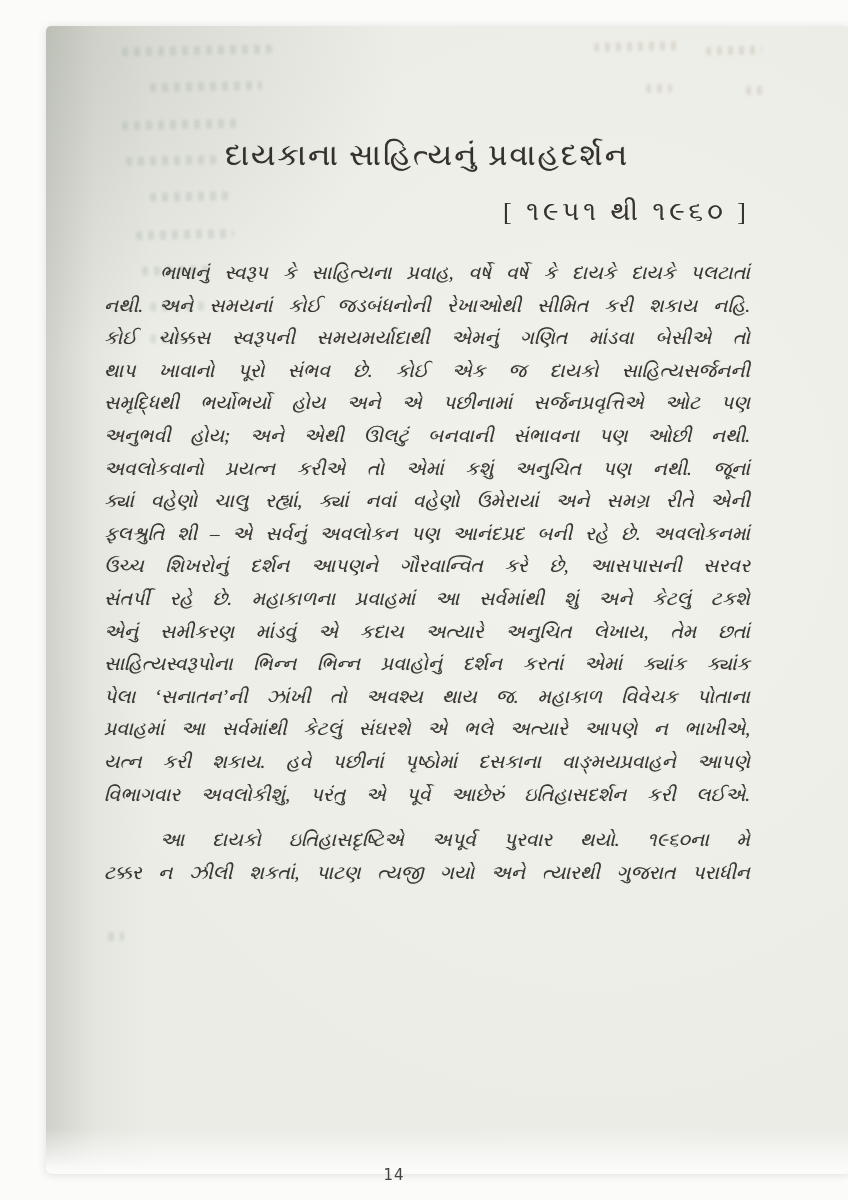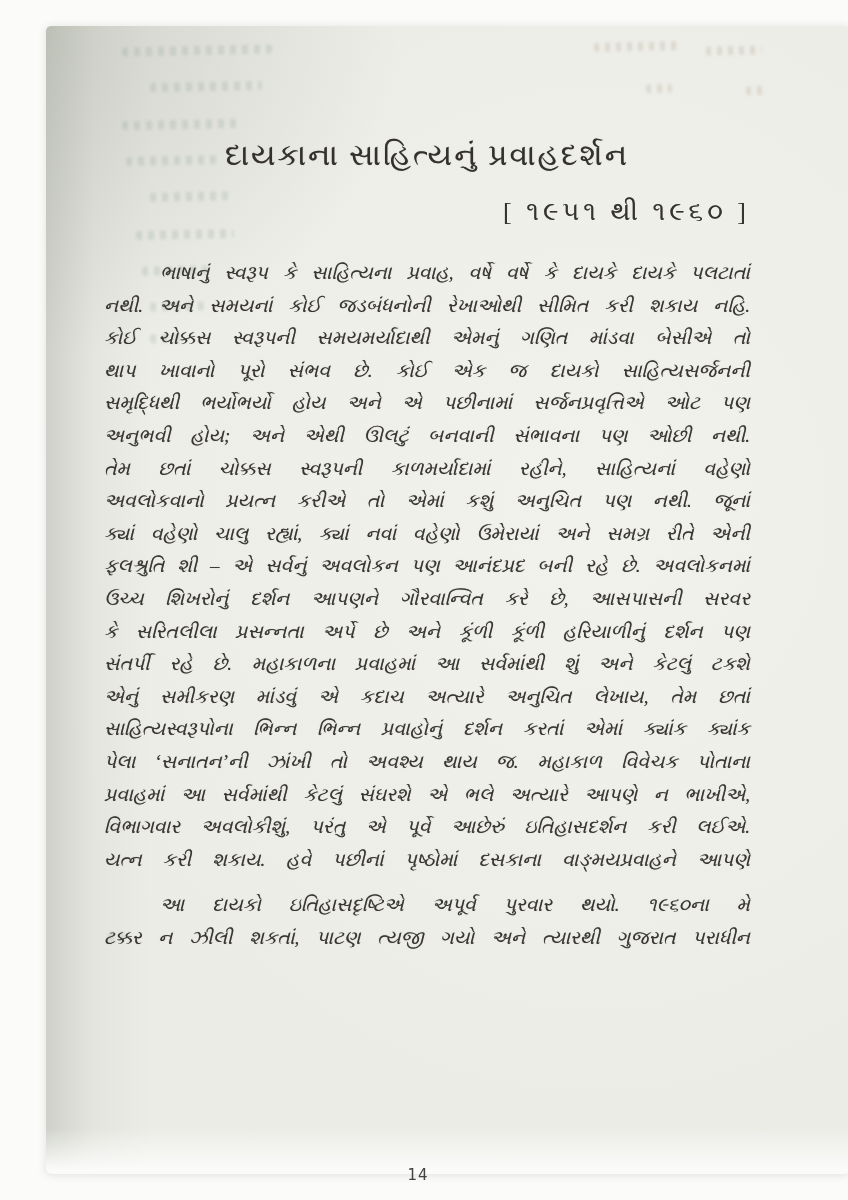--- a/index.html
+++ b/index.html
@@ -99,21 +99,20 @@
   .pageno {
     position: absolute;
     top: 1166px;
     left: 0;
     width: 788px;
     text-align: center;
     font-family: "DejaVu Sans", "Liberation Sans", sans-serif;
     font-size: 15px;
     letter-spacing: 1px;
     color: #42423e;
-    margin-left: 24px;
   }
 </style>
 </head>
 <body>
 
 <div class="scan">
 
   <div class="paper">
 
     <div class="gm" style="left:76px;  top:20px;  width:150px;"></div>
@@ -139,33 +138,31 @@
 
       <div class="bodytext">
 
         <div class="para">
           <div class="tline indent">ભાષાનું સ્વરૂપ કે સાહિત્યના પ્રવાહ, વર્ષે વર્ષે કે દાયકે દાયકે પલટાતાં</div>
           <div class="tline">નથી. અને સમયનાં કોઈ જડબંધનોની રેખાઓથી સીમિત કરી શકાય નહિ.</div>
           <div class="tline">કોઈ ચોક્કસ સ્વરૂપની સમયમર્યાદાથી એમનું ગણિત માંડવા બેસીએ તો</div>
           <div class="tline">થાપ ખાવાનો પૂરો સંભવ છે. કોઈ એક જ દાયકો સાહિત્યસર્જનની</div>
           <div class="tline">સમૃદ્ધિથી ભર્યોભર્યો હોય અને એ પછીનામાં સર્જનપ્રવૃત્તિએ ઓટ પણ</div>
           <div class="tline">અનુભવી હોય; અને એથી ઊલટું બનવાની સંભાવના પણ ઓછી નથી.</div>
-          <div class="tline">તેમ છતાં ચોક્કસ સ્વરૂપની કાળમર્યાદામાં રહીને, સાહિત્યનાં વહેણો</div>
           <div class="tline">અવલોકવાનો પ્રયત્ન કરીએ તો એમાં કશું અનુચિત પણ નથી. જૂનાં</div>
           <div class="tline">ક્યાં વહેણો ચાલુ રહ્યાં, ક્યાં નવાં વહેણો ઉમેરાયાં અને સમગ્ર રીતે એની</div>
           <div class="tline">ફલશ્રુતિ શી – એ સર્વનું અવલોકન પણ આનંદપ્રદ બની રહે છે. અવલોકનમાં</div>
           <div class="tline">ઉચ્ચ શિખરોનું દર્શન આપણને ગૌરવાન્વિત કરે છે, આસપાસની સરવર</div>
-          <div class="tline">કે સરિતલીલા પ્રસન્નતા અર્પે છે અને કૂંળી કૂંળી હરિયાળીનું દર્શન પણ</div>
           <div class="tline">સંતર્પી રહે છે. મહાકાળના પ્રવાહમાં આ સર્વમાંથી શું અને કેટલું ટકશે</div>
           <div class="tline">એનું સમીકરણ માંડવું એ કદાચ અત્યારે અનુચિત લેખાય, તેમ છતાં</div>
           <div class="tline">સાહિત્યસ્વરૂપોના ભિન્ન ભિન્ન પ્રવાહોનું દર્શન કરતાં એમાં ક્યાંક ક્યાંક</div>
           <div class="tline">પેલા ‘સનાતન’ની ઝાંખી તો અવશ્ય થાય જ. મહાકાળ વિવેચક પોતાના</div>
           <div class="tline">પ્રવાહમાં આ સર્વમાંથી કેટલું સંઘરશે એ ભલે અત્યારે આપણે ન ભાખીએ,</div>
+          <div class="tline">યત્ન કરી શકાય. હવે પછીનાં પૃષ્ઠોમાં દસકાના વાઙ્મયપ્રવાહને આપણે</div>
           <div class="tline">વિભાગવાર અવલોકીશું, પરંતુ એ પૂર્વે આછેરું ઇતિહાસદર્શન કરી લઈએ.</div>
-          <div class="tline">યત્ન કરી શકાય. હવે પછીનાં પૃષ્ઠોમાં દસકાના વાઙ્મયપ્રવાહને આપણે</div>
         </div>
 
         <div class="para">
           <div class="tline indent">આ દાયકો ઇતિહાસદૃષ્ટિએ અપૂર્વ પુરવાર થયો. ૧૯૬૦ના મે</div>
           <div class="tline">ટક્કર ન ઝીલી શકતાં, પાટણ ત્યજી ગયો અને ત્યારથી ગુજરાત પરાધીન</div>
         </div>
 
       </div>
     </div>
   </div>

